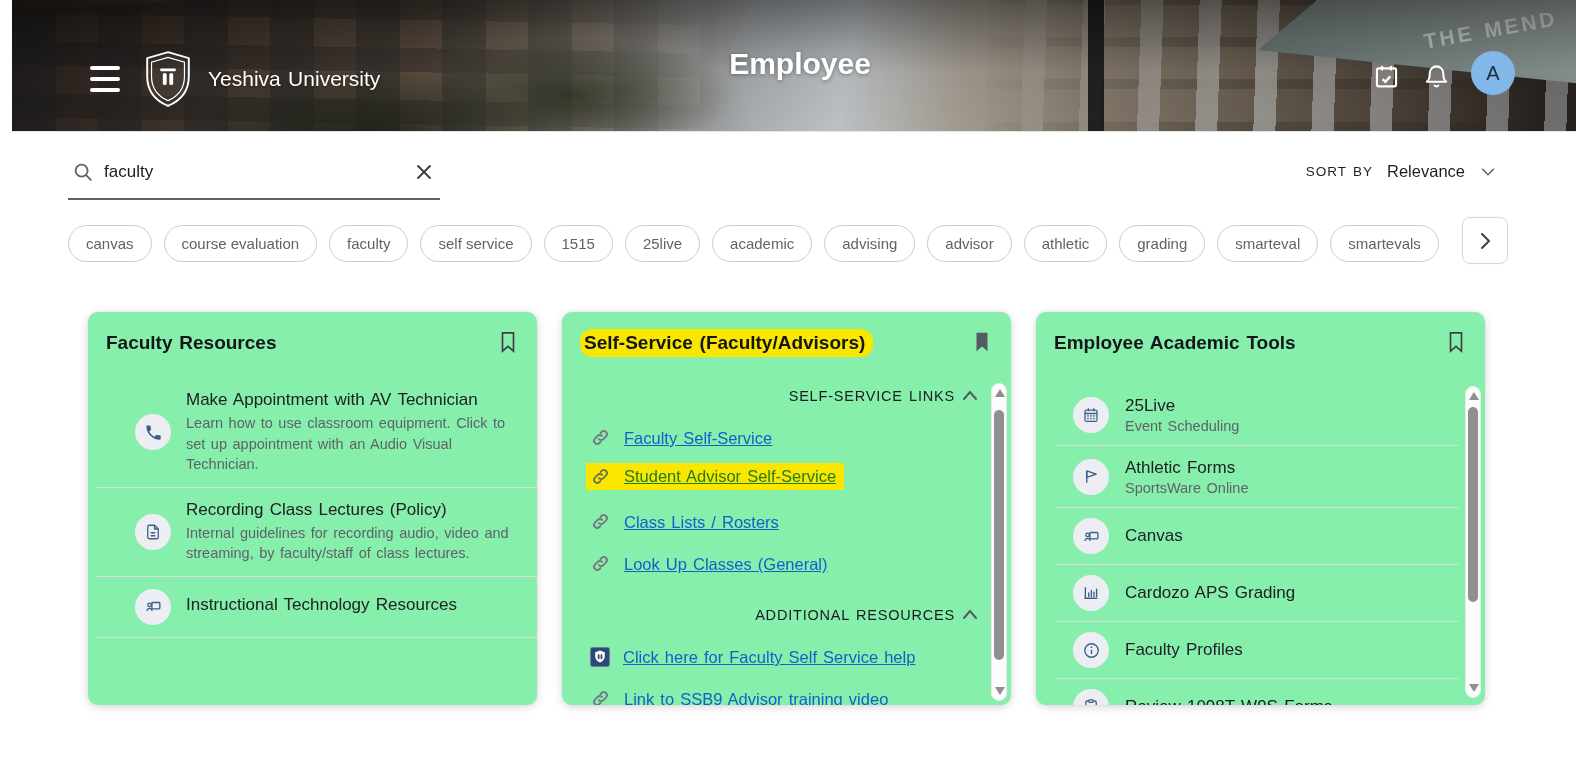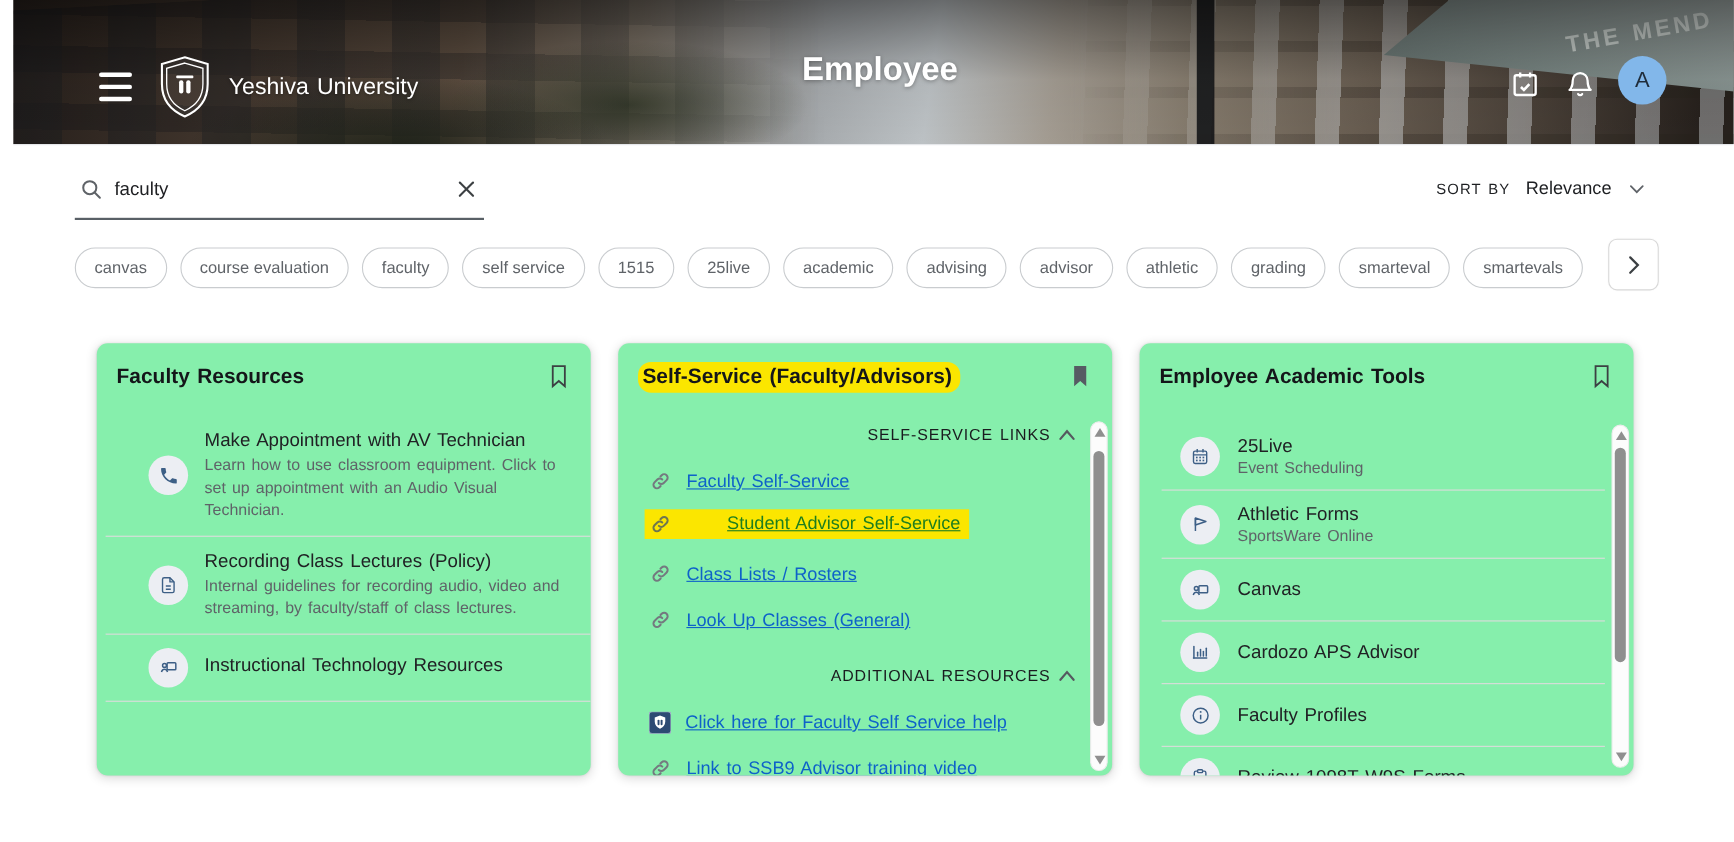--- a/index.html
+++ b/index.html
@@ -98,21 +98,21 @@
   .divider-inset { border-bottom:1px solid #dcdcdc; margin:0 26px 0 20px; }
 
   
   .ss-body { position:absolute; top:58px; left:0; right:26px; bottom:0; overflow:hidden; }
   .section-head { display:flex; align-items:center; justify-content:flex-end;
     margin:16px 0 0 36px; height:20px; }
   .section-title { font-size:14.5px; letter-spacing:.8px; color:#1a1c1f; }
   .link-row { display:flex; align-items:flex-end; gap:13px; height:22px; margin:20px 0 0 28px; }
   .link-row a { font-size:16.5px; color:#0e62c9; text-decoration:underline; }
   .link-hl { display:inline-flex; align-items:center; gap:13px; background:#fbe600; padding:3px 8px 3px 4px; margin-left:-4px; }
-  .link-hl a { color:#1e7e1e;margin-left:37px; }
+  .link-hl a { color:#1e7e1e; }
 
   
   .tool-list { position:absolute; top:72px; left:0; right:0; }
   .tool-row { display:flex; align-items:center; gap:16px; padding:10px 26px 10px 37px; }
   .tool-row.tall { min-height:61px; }
   .tool-row.short { min-height:56px; }
   .tool-title { font-size:17px; color:#202124; }
   .tool-sub { font-size:14.5px; color:#5f6368; margin-top:2px; }
 
   
@@ -431,21 +431,21 @@
         <span class="res-icon">
           <svg width="18" height="18" viewBox="0 0 24 24" fill="none" stroke="#3d5f86" stroke-width="1.8" stroke-linecap="round">
             <line x1="4.5" y1="5" x2="4.5" y2="19"></line>
             <line x1="4" y1="19" x2="20" y2="19"></line>
             <line x1="9" y1="12" x2="9" y2="16.5"></line>
             <line x1="12.5" y1="8.5" x2="12.5" y2="16.5"></line>
             <line x1="16" y1="11" x2="16" y2="16.5"></line>
             <line x1="19.5" y1="7" x2="19.5" y2="16.5"></line>
           </svg>
         </span>
-        <div class="tool-title">Cardozo APS Advisor</div>
+        <div class="tool-title">Cardozo APS Grading</div>
       </div>
       <div class="divider-inset"></div>
 
       <div class="tool-row short">
         <span class="res-icon">
           <svg width="19" height="19" viewBox="0 0 24 24" fill="none" stroke="#3d5f86" stroke-width="1.7">
             <circle cx="12" cy="12" r="8.5"></circle>
             <line x1="12" y1="11" x2="12" y2="16.5"></line>
             <circle cx="12" cy="7.8" r="1.1" fill="#3d5f86" stroke="none"></circle>
           </svg>

